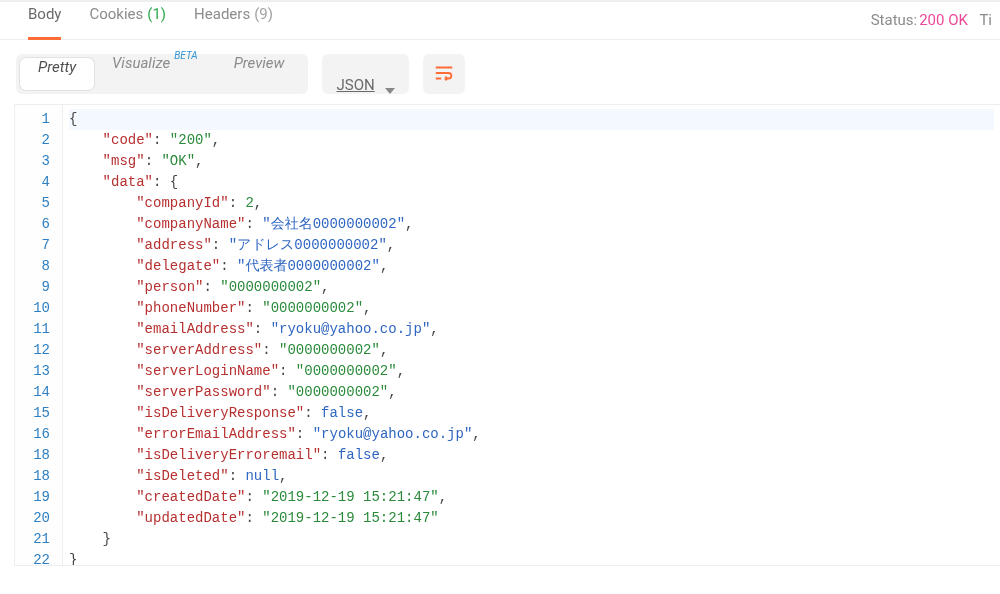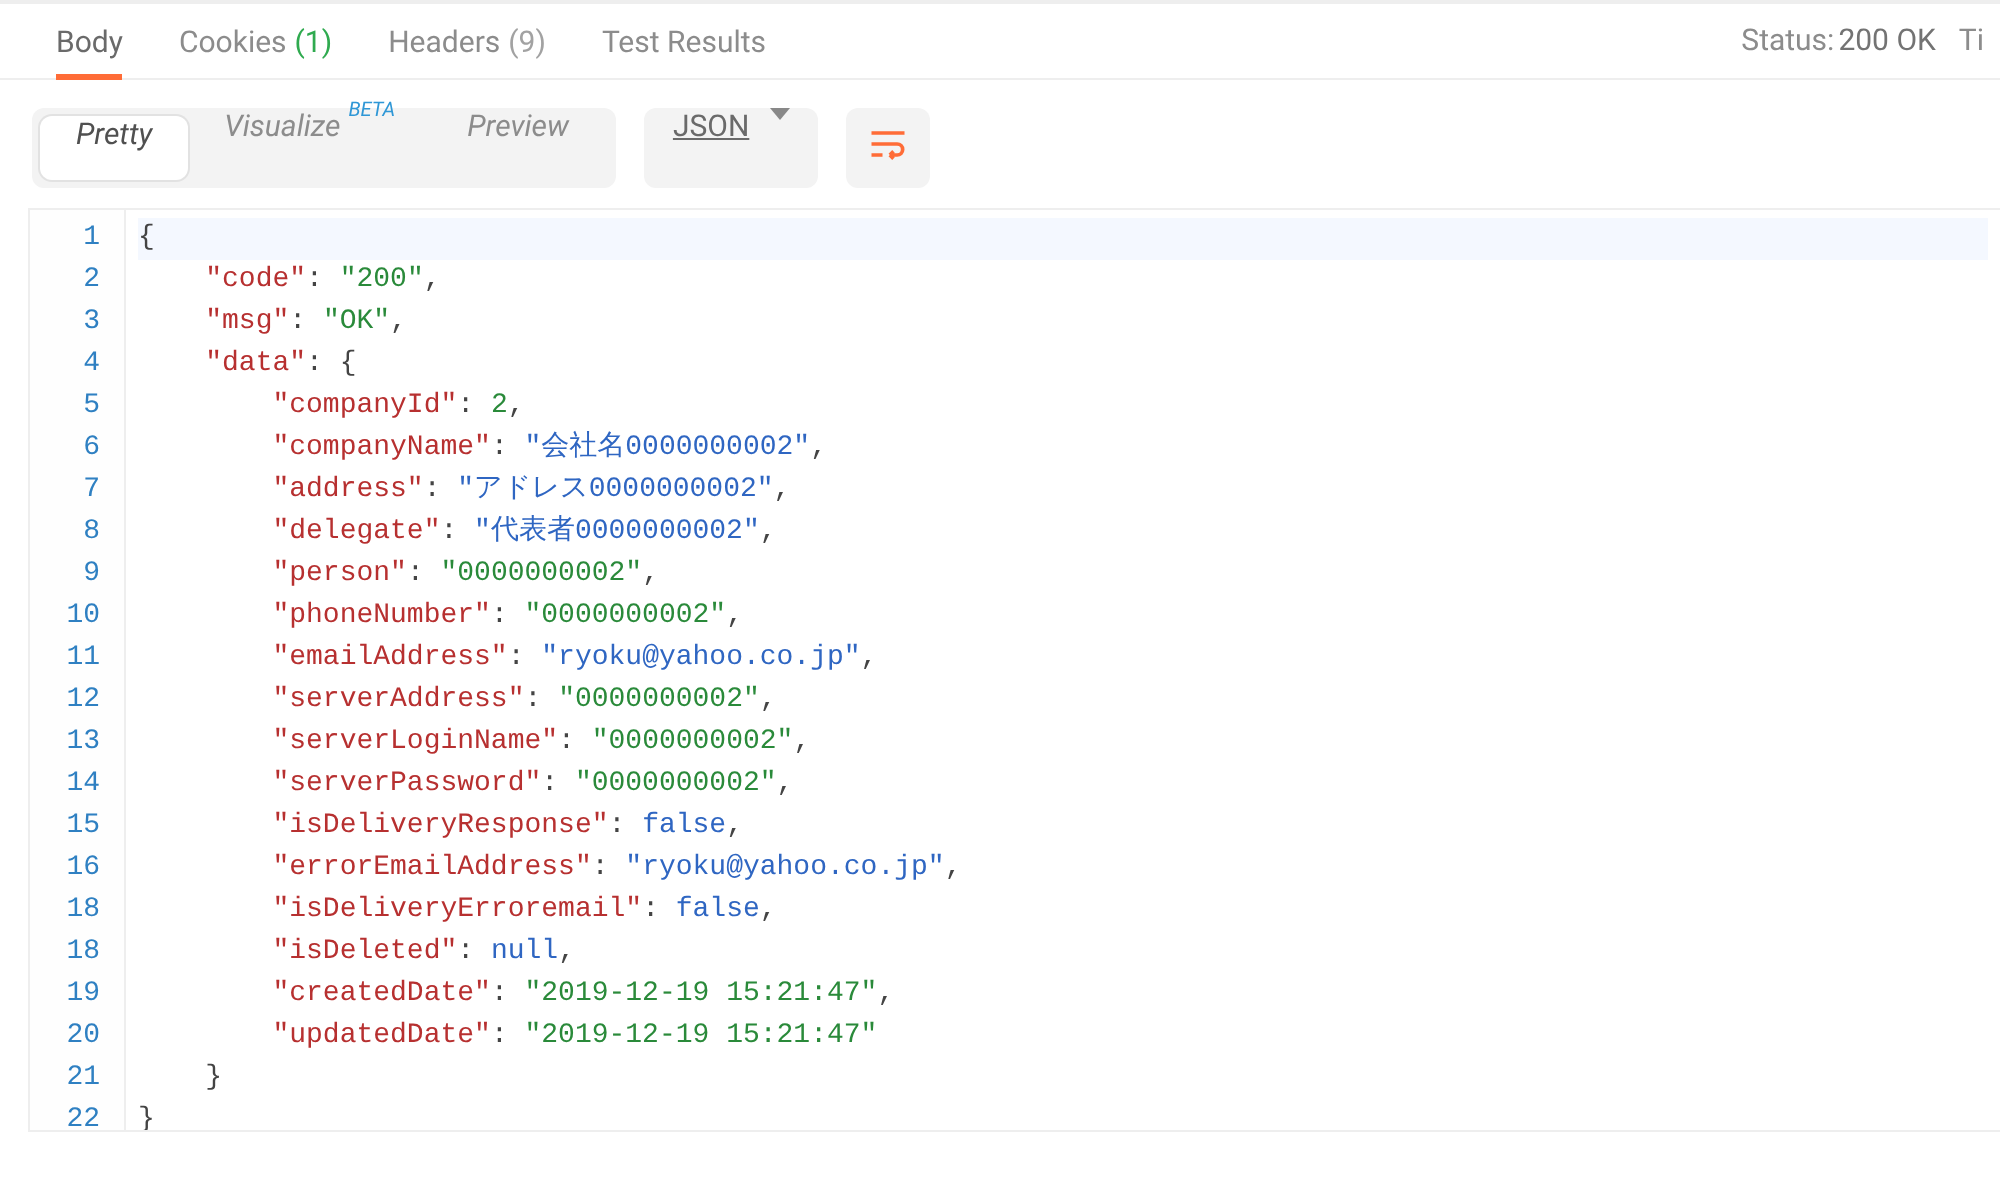--- a/index.html
+++ b/index.html
@@ -22,24 +22,24 @@
 
   
   .tabs {
     display: flex;
     align-items: center;
     height: 38px;
     border-bottom: 1px solid #eee;
     padding-left: 14px;
   }
   .tab {
-    padding: 6px 14px;
+    padding: 16px 14px;
     height: 100%;
     display: flex;
-    align-items: center;
+    align-items: flex-end;
     font-size: 15px;
     color: #8c8c8c;
     cursor: pointer;
     position: relative;
   }
   .tab.active {
     color: #6a6a6a;
   }
   .tab.active::after {
     content: "";
@@ -55,21 +55,21 @@
   .status-area {
     position: absolute;
     right: 8px;
     top: 9px;
     font-size: 15px;
     color: #8c8c8c;
     display: flex;
     gap: 2px;
     align-items: center;
   }
-  .status-green { color: #737373; }
+  .status-green { color: #ec4899; }
 
   
   .toolbar {
     display: flex;
     align-items: center;
     gap: 14px;
     padding: 14px 16px 10px 16px;
   }
   .pill-group {
     display: flex;
@@ -103,21 +103,21 @@
     margin-left: 4px;
     position: relative;
     top: -4px;
   }
 
   .dropdown {
     height: 40px;
     background: #f3f3f3;
     border-radius: 6px;
     display: flex;
-    align-items: flex-start;
+    align-items: flex-end;
     padding: 0 14px;
     gap: 10px;
     font-size: 15px;
     color: #6a6a6a;
     cursor: pointer;
     text-decoration: underline;
   }
   .chevron {
     width: 0; height: 0;
     border-left: 5px solid transparent;
@@ -182,23 +182,20 @@
     <div class="tab active">
       <span>Body</span>
     </div>
     <div class="tab">
       <span>Cookies</span>
       <span class="count-green">(1)</span>
     </div>
     <div class="tab">
       <span>Headers</span>
       <span class="count-grey">(9)</span>
-    </div>
-    <div class="tab">
-      <span>Test Results</span>
     </div>
   </div>
 
   <div class="status-area">
     <span>Status:</span>
     <span class="status-green">200 OK</span>
     &nbsp;&nbsp;
     <span>Ti</span>
   </div>
 

